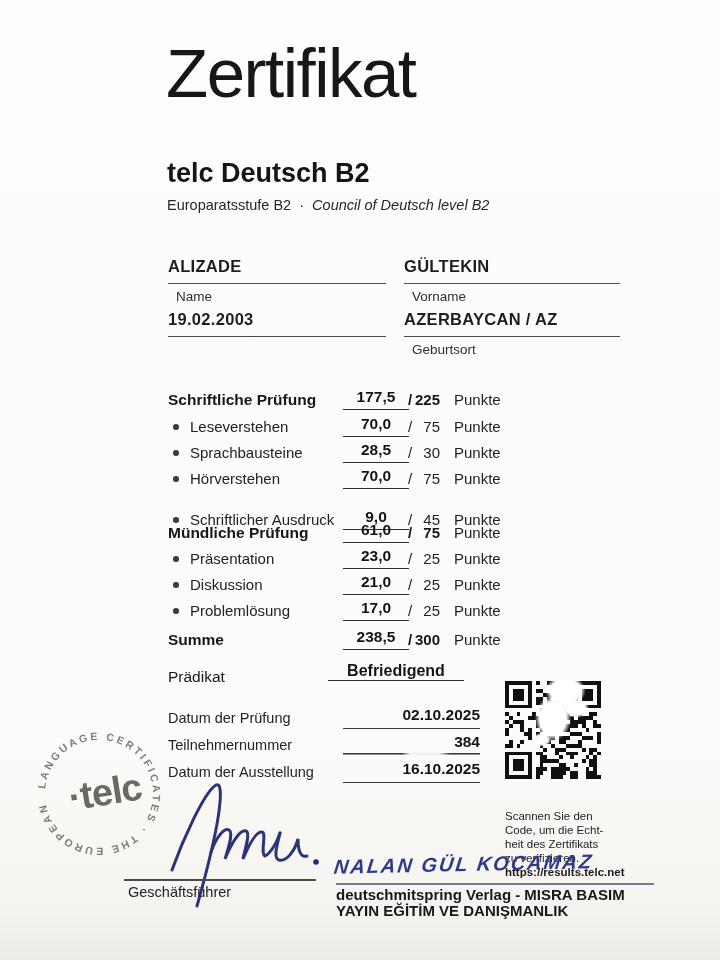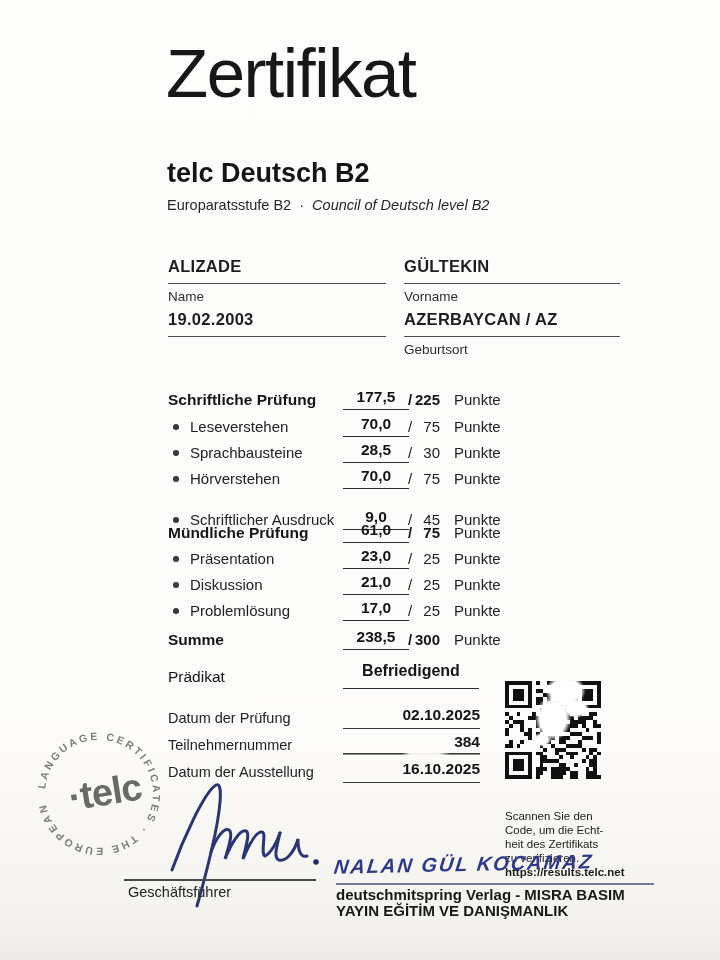--- a/index.html
+++ b/index.html
@@ -9,35 +9,35 @@
     font-family:"Liberation Sans",sans-serif;color:#1b1b1b;
   }
   
   .title{position:absolute;left:166px;top:34px;font-size:69px;font-weight:400;letter-spacing:-1.5px;color:#171717;}
   .exam-title{position:absolute;left:167px;top:158px;font-size:27px;font-weight:700;color:#151515;}
   .subtitle{position:absolute;left:167px;top:197px;font-size:14.5px;color:#272727;}
   .subtitle .it{font-style:italic;}
   
   .pfield{position:absolute;}
   .pf-value{display:block;font-size:16.5px;font-weight:700;letter-spacing:.3px;padding-bottom:7px;border-bottom:1.6px solid #4c4c4c;color:#1e1e1e;}
-  .pf-label{display:block;font-size:13.5px;color:#2e2e2e;margin-top:5px;}
+  .pf-label{display:block;font-size:13.5px;color:#2e2e2e;margin-top:5px;margin-left:8px;}
   
   .score-row{position:absolute;left:168px;width:330px;height:24px;font-size:15px;}
   .s-label{position:absolute;left:0;top:0;white-space:nowrap;color:#222;}
   .score-row.section .s-label{font-weight:700;font-size:15.5px;color:#161616;}
   .score-row.sub .s-label{padding-left:22px;}
   .bullet{position:absolute;left:5px;top:6px;width:5.5px;height:5.5px;border-radius:50%;background:#3b3b3b;}
   .s-val{position:absolute;left:175px;top:-3px;width:66px;text-align:center;font-weight:700;font-size:15.5px;padding-bottom:3px;border-bottom:1.8px solid #2d2d2d;color:#141414;}
   .s-slash{position:absolute;left:236px;top:0;width:12px;text-align:center;color:#222;}
   .s-max{position:absolute;left:246px;top:0;width:26px;text-align:right;color:#222;}
   .score-row.section .s-slash,.score-row.section .s-max{font-weight:700;color:#161616;}
   .s-unit{position:absolute;left:278px;top:0;color:#222;margin-left:8px;}
   
   .pred-label{position:absolute;left:168px;top:668px;font-size:15.5px;font-weight:400;color:#161616;}
-  .pred-value{position:absolute;left:343px;top:662px;width:136px;text-align:center;font-size:16px;font-weight:700;padding-bottom:8px;border-bottom:1.8px solid #2d2d2d;color:#141414;}
+  .pred-value{position:absolute;left:328px;top:662px;width:136px;text-align:center;font-size:16px;font-weight:700;padding-bottom:0;border-bottom:1.8px solid #2d2d2d;color:#141414;}
   
   .detail-row{position:absolute;left:168px;width:330px;height:24px;}
   .d-label{position:absolute;left:0;top:2px;font-size:14.5px;color:#242424;white-space:nowrap;}
   .d-value{position:absolute;left:175px;top:-2px;width:137px;text-align:right;font-size:15.5px;font-weight:700;padding-bottom:4px;border-bottom:1.6px solid #383838;color:#141414;}
   .detail-row.faded .d-value{border-bottom:none;background-image:linear-gradient(90deg,#3a3a3a 0,#3a3a3a 43%,rgba(58,58,58,.06) 49%,rgba(58,58,58,.06) 70%,#3a3a3a 78%,#3a3a3a 100%);background-size:100% 1.6px;background-position:left bottom;background-repeat:no-repeat;}
   
   .qr-wrap{position:absolute;left:505px;top:681px;width:96px;height:98px;}
   .qr-wrap svg{width:100%;height:100%;fill:#101010;shape-rendering:crispEdges;}
   .qr-glare{position:absolute;left:0;top:0;width:100%;height:100%;pointer-events:none;
     background:

